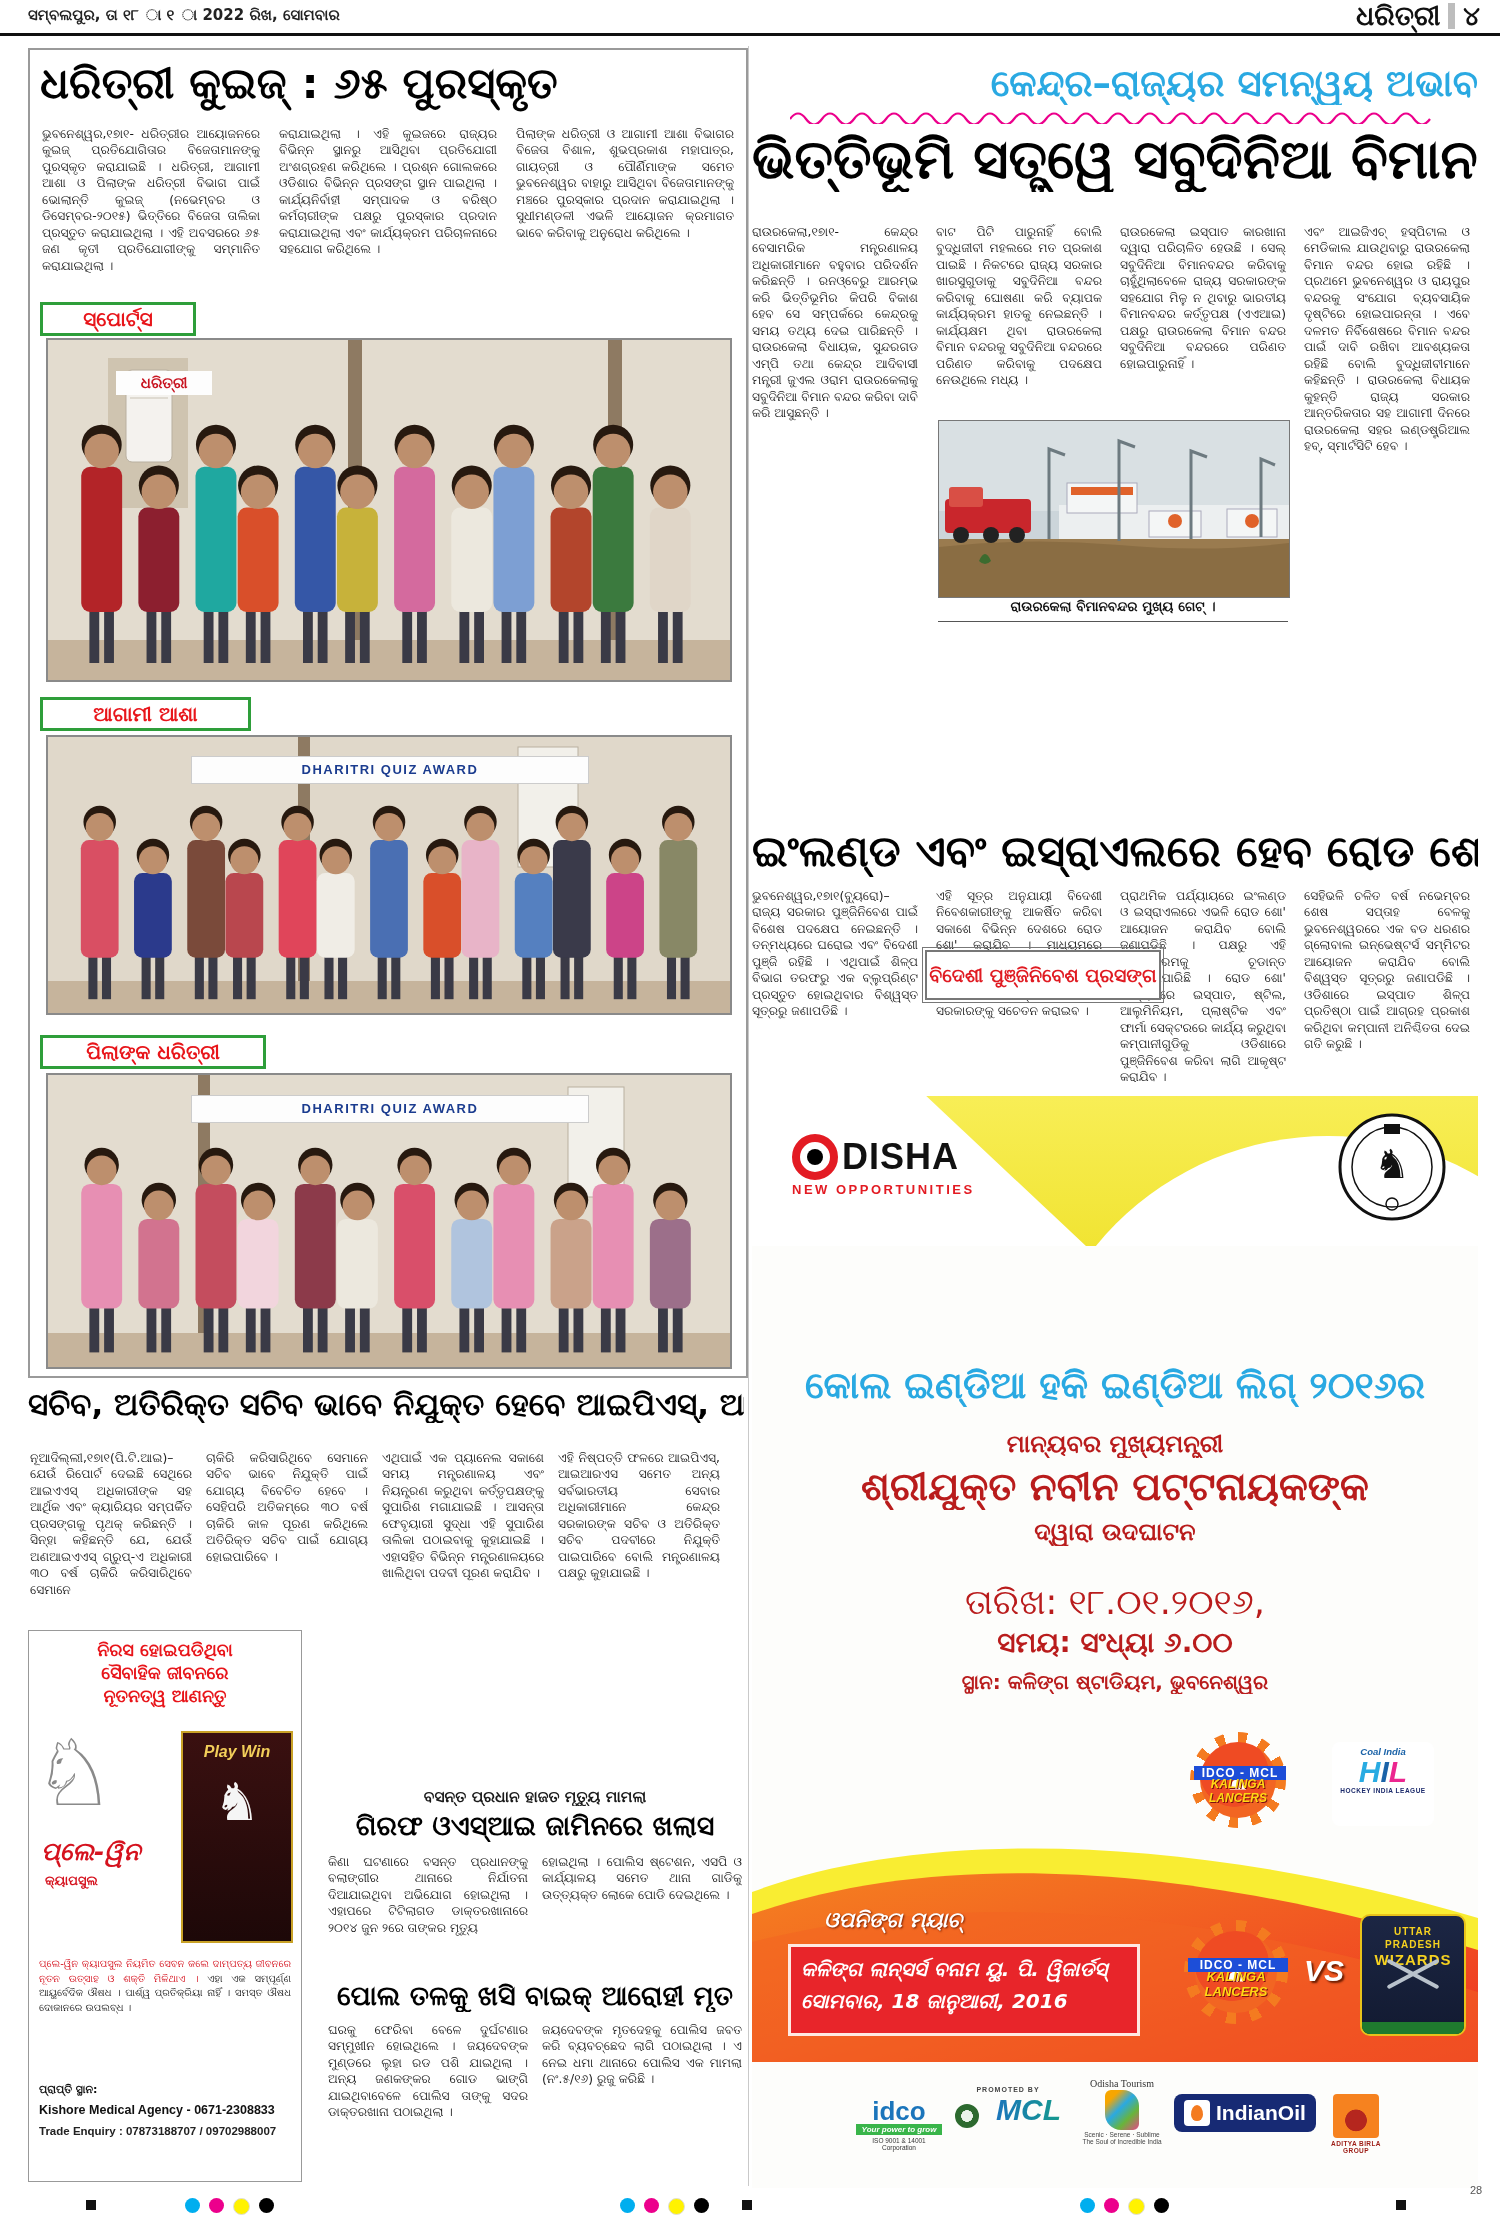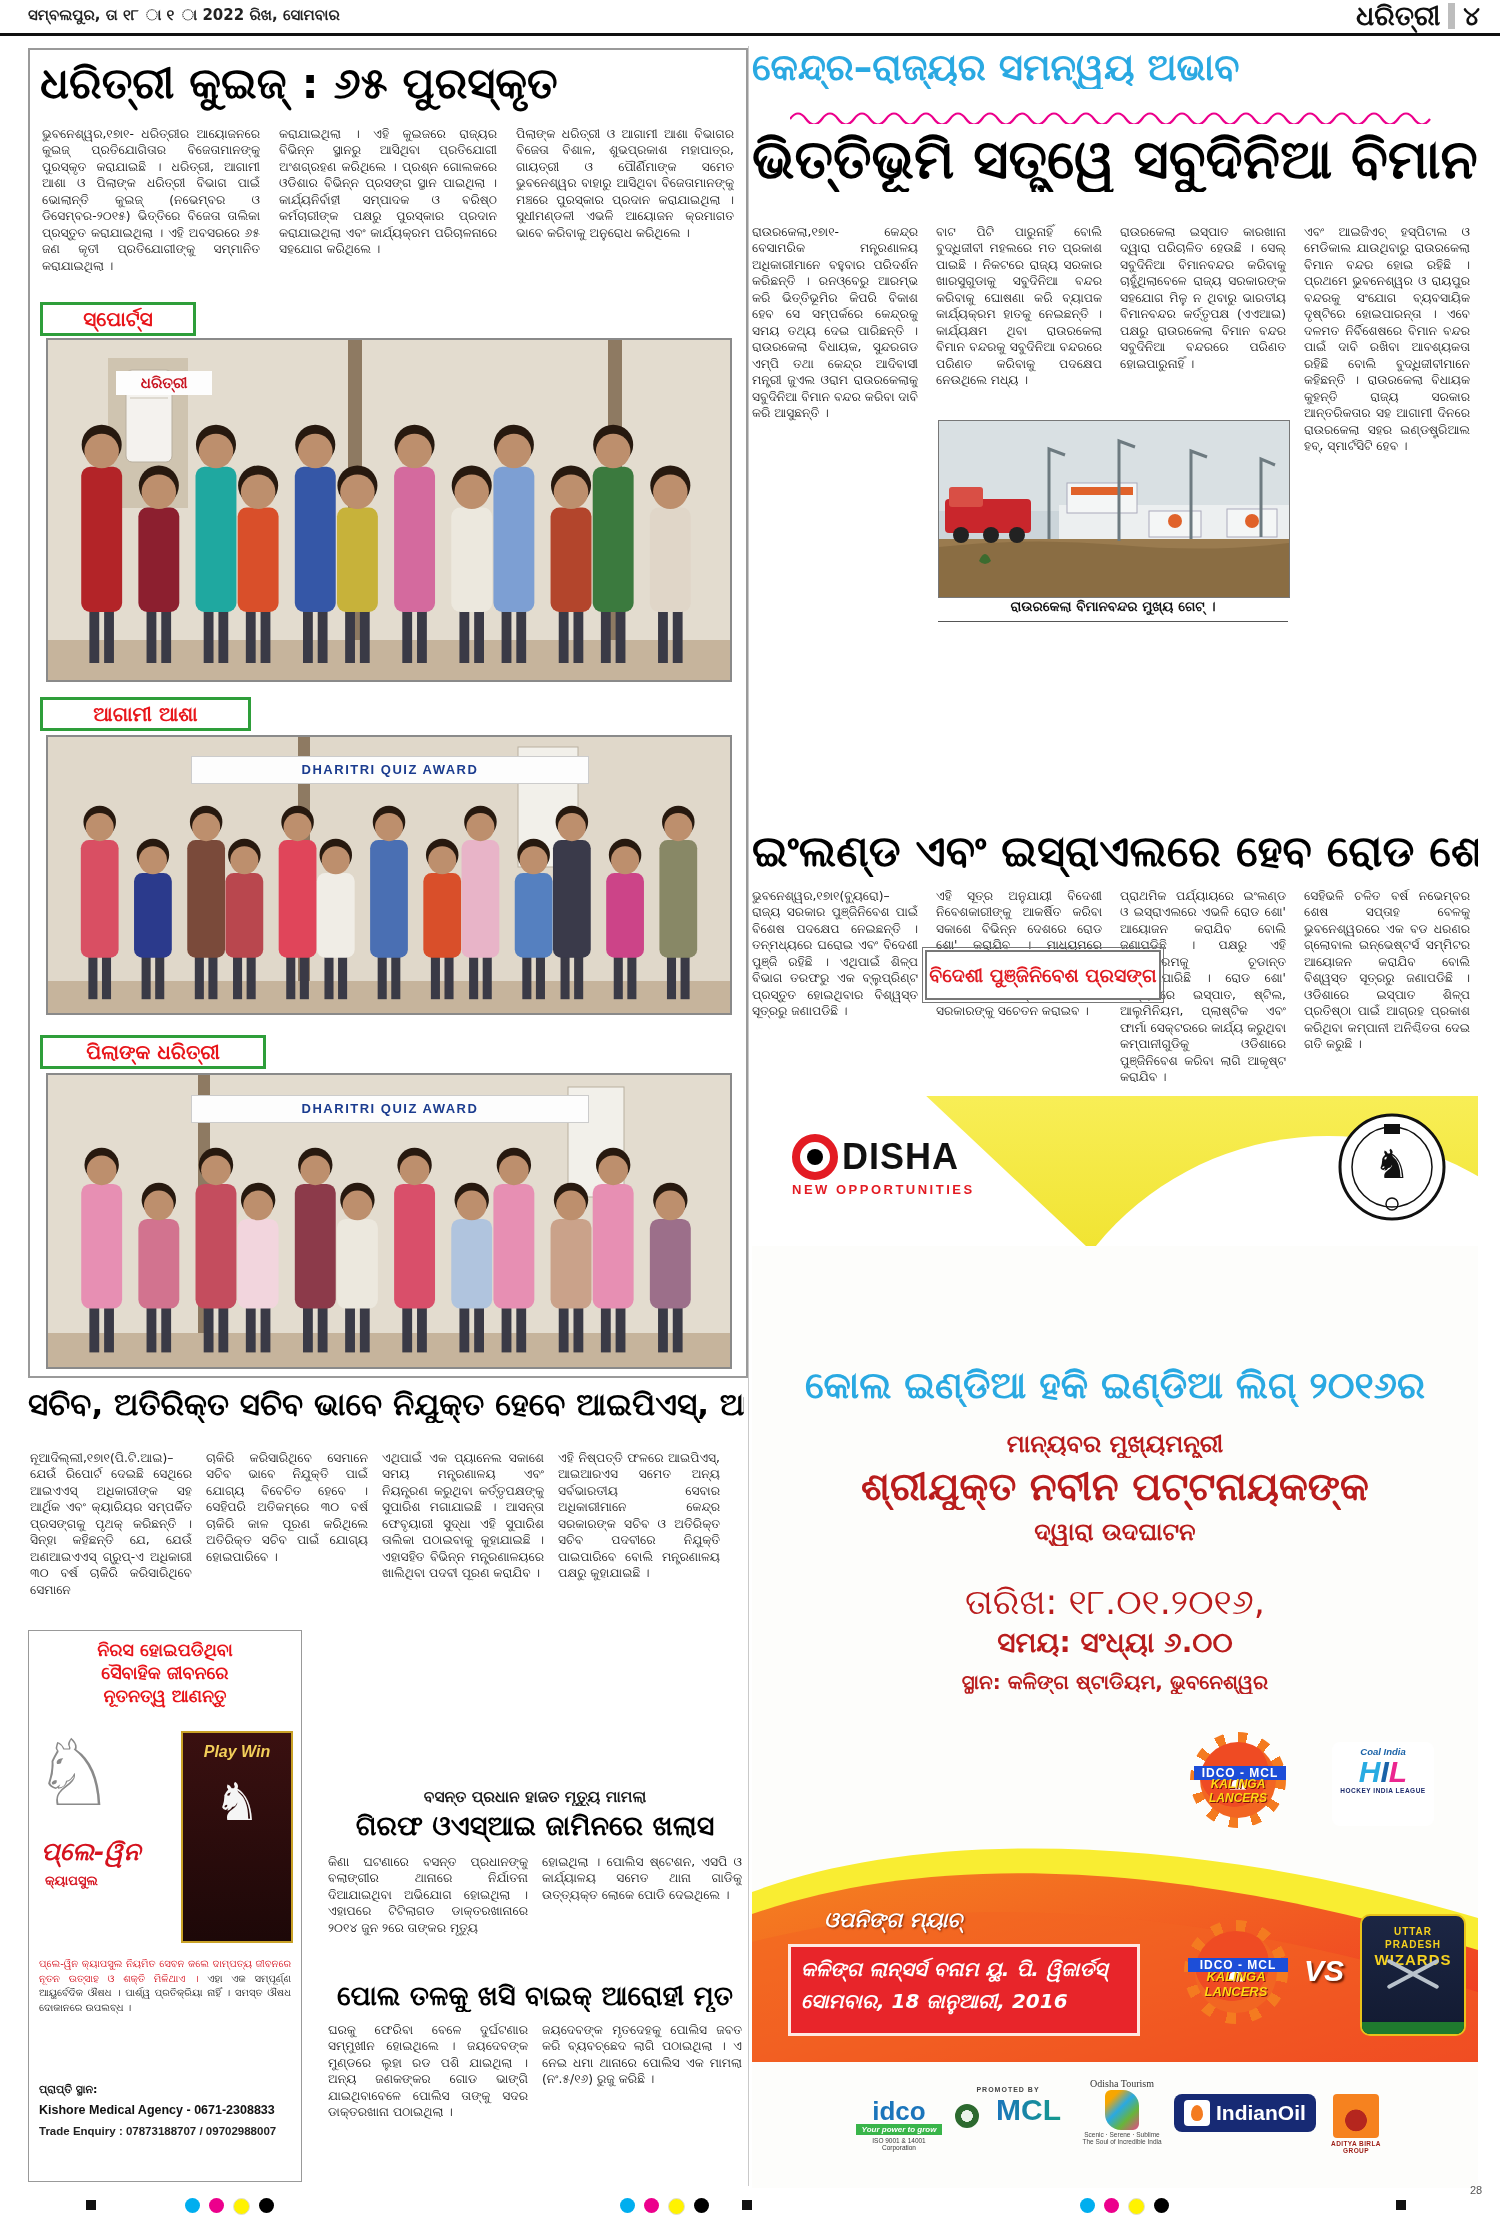--- a/index.html
+++ b/index.html
@@ -19,21 +19,21 @@
   .bodytext{font-size:12.3px;line-height:1.34;text-align:justify;color:#1c1c1c;overflow:hidden;}
   .qcol{top:76px;height:200px;width:218px;}
   .ribbon{background:#fff;border:3px solid #2e9e3a;color:#e8151a;font-weight:800;font-size:20px;text-align:center;line-height:28px;height:28px;overflow:hidden;white-space:nowrap;}
   .ribbon:after{content:"";position:absolute;right:-16px;top:50%;margin-top:-10px;border-left:14px solid #2e9e3a;border-top:10px solid transparent;border-bottom:10px solid transparent;}
   .photo{border:2px solid #8a8a8a;background:#d8cfc0;overflow:hidden;}
   .photo svg{display:block;}
   .photo-banner{position:absolute;left:21%;top:7%;width:58%;height:26px;background:#fdfdfd;border:1px solid #ccc;color:#1b3c8f;font-weight:800;font-size:13px;letter-spacing:1.5px;text-align:center;line-height:26px;overflow:hidden;}
   .photo-banner-red{position:absolute;left:10%;top:9%;width:96px;height:24px;background:#fdfdfd;color:#c81420;font-weight:800;font-size:15px;text-align:center;line-height:24px;overflow:hidden;}
   
   .vrule{left:748px;top:46px;width:1px;height:2140px;background:#c9c9c9;}
-  .kicker{left:752px;top:46px;width:726px;text-align:left;font-size:37px;font-weight:700;color:#2aa9e2;white-space:nowrap;overflow:hidden;}
+  .kicker{left:752px;top:62px;width:726px;text-align:right;font-size:37px;font-weight:700;color:#2aa9e2;white-space:nowrap;overflow:hidden;}
   .squiggle{left:790px;top:112px;}
   .main-headline{left:752px;top:128px;width:726px;text-align:center;font-size:54px;font-weight:800;color:#000;white-space:nowrap;overflow:hidden;}
   .acol{top:224px;width:166px;height:598px;}
   .air-photo{left:938px;top:420px;width:350px;height:176px;border:1px solid #777;background:#cfd6da;z-index:4;}
   .air-caption{left:938px;top:598px;width:350px;height:20px;text-align:center;font-size:13.5px;font-weight:700;color:#111;background:#fff;z-index:4;}
   .cap-rule{left:938px;top:621px;width:350px;height:1px;background:#555;z-index:4;}
   
   .rs-headline{left:752px;top:826px;width:726px;text-align:center;font-size:43px;font-weight:800;color:#000;white-space:nowrap;overflow:hidden;}
   .rcol{top:888px;width:166px;height:202px;}
   .fdi-box{left:925px;top:950px;width:232px;height:46px;background:#fff;border:2px solid #777;outline:1px solid #777;outline-offset:2px;color:#e01b22;font-weight:800;font-size:19px;text-align:center;line-height:46px;z-index:5;white-space:nowrap;overflow:hidden;}
@@ -73,21 +73,21 @@
   .stick{position:absolute;width:58px;height:4px;background:#b9c2cc;border-radius:2px;}
   .hil-box{position:absolute;background:#fff;border-radius:8px;text-align:center;padding-top:4px;box-sizing:border-box;}
   .hil-ci{font-size:9.5px;font-weight:700;font-style:italic;color:#1b63a8;}
   .hil-letters{font-size:30px;font-weight:900;font-style:italic;line-height:1;}
   .hil-sub{font-size:6.5px;font-weight:800;color:#1b2a6b;letter-spacing:.5px;}
   .sponsor{position:absolute;text-align:center;}
   .idco-word{font-size:26px;font-weight:800;color:#1b75bb;line-height:1;}
   .idco-band{background:#39b54a;color:#fff;font-size:8px;font-weight:700;font-style:italic;padding:1px 2px;}
   .idco-iso{font-size:6.5px;color:#333;margin-top:2px;}
   .promoted{font-size:7px;color:#444;font-weight:700;letter-spacing:1px;}
-  .mcl-word{font-size:30px;font-weight:900;background:linear-gradient(90deg,#1b75bb,#159a8d);-webkit-background-clip:text;background-clip:text;color:transparent;line-height:1.1;margin-left:15px;}
+  .mcl-word{font-size:30px;font-weight:900;font-style:italic;background:linear-gradient(90deg,#1b75bb,#159a8d);-webkit-background-clip:text;background-clip:text;color:transparent;line-height:1.1;margin-left:15px;}
   .mcl-ring{display:inline-block;width:20px;height:20px;border:2px solid #2d6a2f;border-radius:50%;vertical-align:middle;margin-right:2px;background:radial-gradient(#eaf3ea 40%,#2d6a2f 42% 100%);}
   .ot-title{font-size:10px;color:#333;font-family:"Liberation Serif",serif;}
   .ot-sun{width:34px;height:40px;margin:1px auto;background:linear-gradient(135deg,#f7a600 20%,#2aa9e2 45%,#69b43a 70%,#e8478a 100%);border-radius:6px 16px 6px 16px;}
   .ot-tag{font-size:6.5px;color:#444;}
   .io-box{background:#172a74;border-radius:8px;display:flex;align-items:center;gap:6px;padding:6px 10px;}
   .io-mark{width:26px;height:26px;background:#fff;border-radius:4px;display:flex;align-items:center;justify-content:center;}
   .io-drop{width:12px;height:16px;background:#f47b20;border-radius:50% 50% 50% 50%/60% 60% 40% 40%;}
   .io-word{color:#fff;font-weight:800;font-size:21px;}
   .birla-sq{width:46px;height:44px;margin:0 auto;background:radial-gradient(circle at 50% 60%,#b5261e 0 30%,#f6821f 32% 100%);border-radius:4px;}
   .birla-txt{font-size:6.5px;font-weight:800;color:#9c1b14;margin-top:2px;letter-spacing:.4px;}

